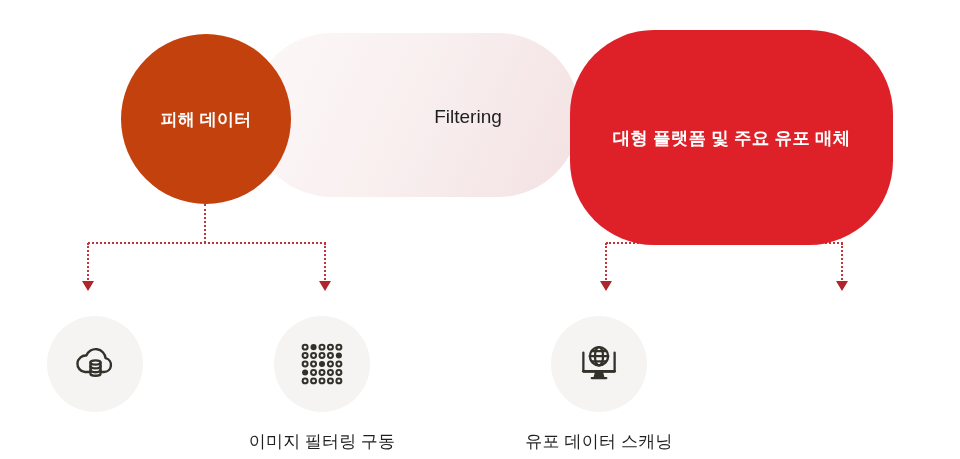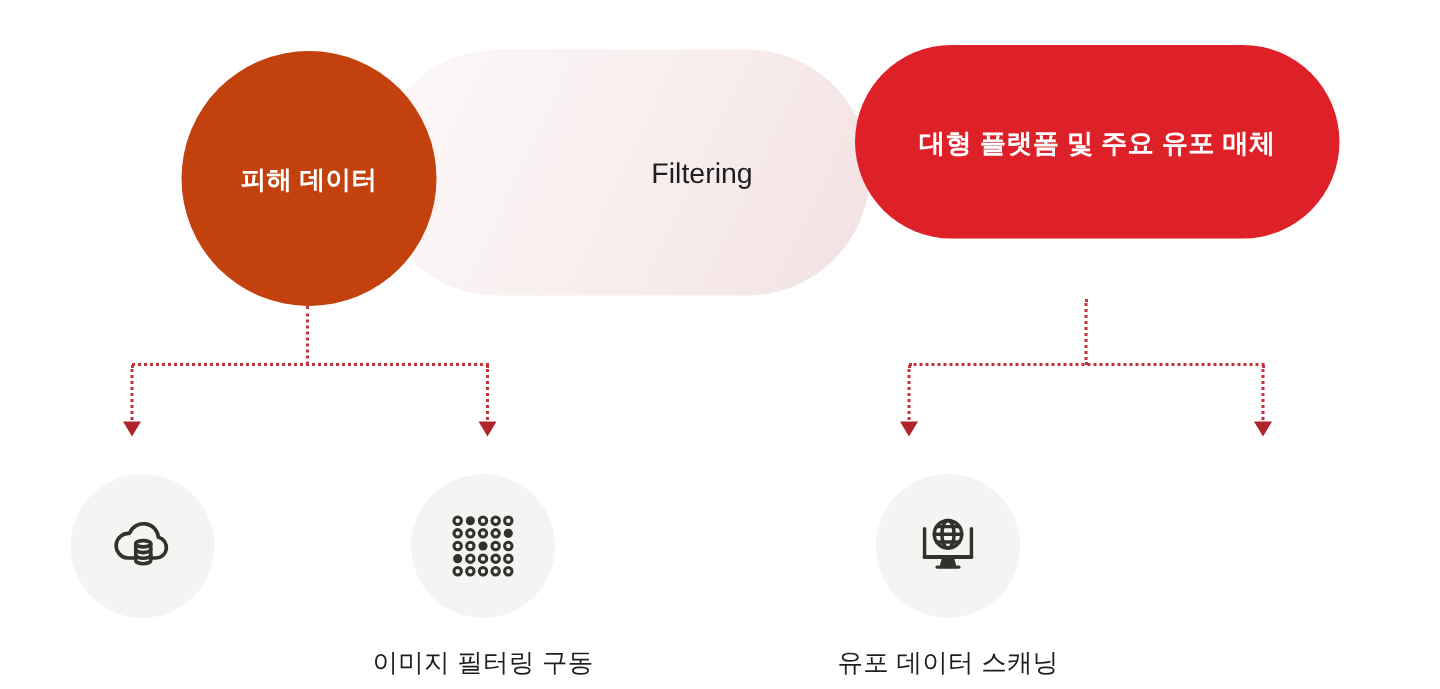--- a/index.html
+++ b/index.html
@@ -21,21 +21,21 @@
     display:flex; align-items:center; justify-content:center;
   }
   .node-circle .node-label {
     color:#ffffff; font-size:17px; font-weight:700; letter-spacing:0.2px;
   }
   .filter-label {
     position:absolute; left:388px; top:106px; width:160px; text-align:center;
     font-size:19px; font-weight:400; color:#1E1E1E; z-index:2;
   }
   .node-pill {
-    position:absolute; left:570px; top:30px; width:323px; height:129px;
+    position:absolute; left:570px; top:30px; width:323px; height:215px;
     border-radius:84px; background:#DE2028; z-index:2;
     display:flex; align-items:center; justify-content:center;
   }
   .node-pill .node-label {
     color:#ffffff; font-size:17.5px; font-weight:700; letter-spacing:0.2px;
   }
   
   .dot-v { position:absolute; width:0; border-left:2px dotted #C0343D; z-index:1; }
   .dot-h { position:absolute; height:0; border-top:2px dotted #C0343D; z-index:1; }
   .arrow-down {
@@ -56,22 +56,22 @@
   .r-drop1 { left:605px; top:243px; height:37px; }
   .r-drop2 { left:841px; top:243px; height:37px; }
   .r-arr1  { left:600px; top:281px; }
   .r-arr2  { left:836px; top:281px; }
   
   .step {
     position:absolute; top:316px; width:220px; height:140px;
     display:flex; flex-direction:column; align-items:center;
   }
   .step-1 { left:-15px; }
-  .step-2 { left:212px; }
-  .step-3 { left:522px; }
+  .step-2 { left:212px;font-family:Liberation Serif, serif; }
+  .step-3 { left:489px; }
   .step-4 { left:731px; }
   .icon-circle {
     width:96px; height:96px; border-radius:50%; background:#F5F4F3;
     display:flex; align-items:center; justify-content:center;
   }
   .step-label {
     margin-top:18px; font-size:17px; font-weight:500; color:#1F1F1F;
     white-space:nowrap; letter-spacing:0.2px;
   }
   .icon-svg { display:block; }

